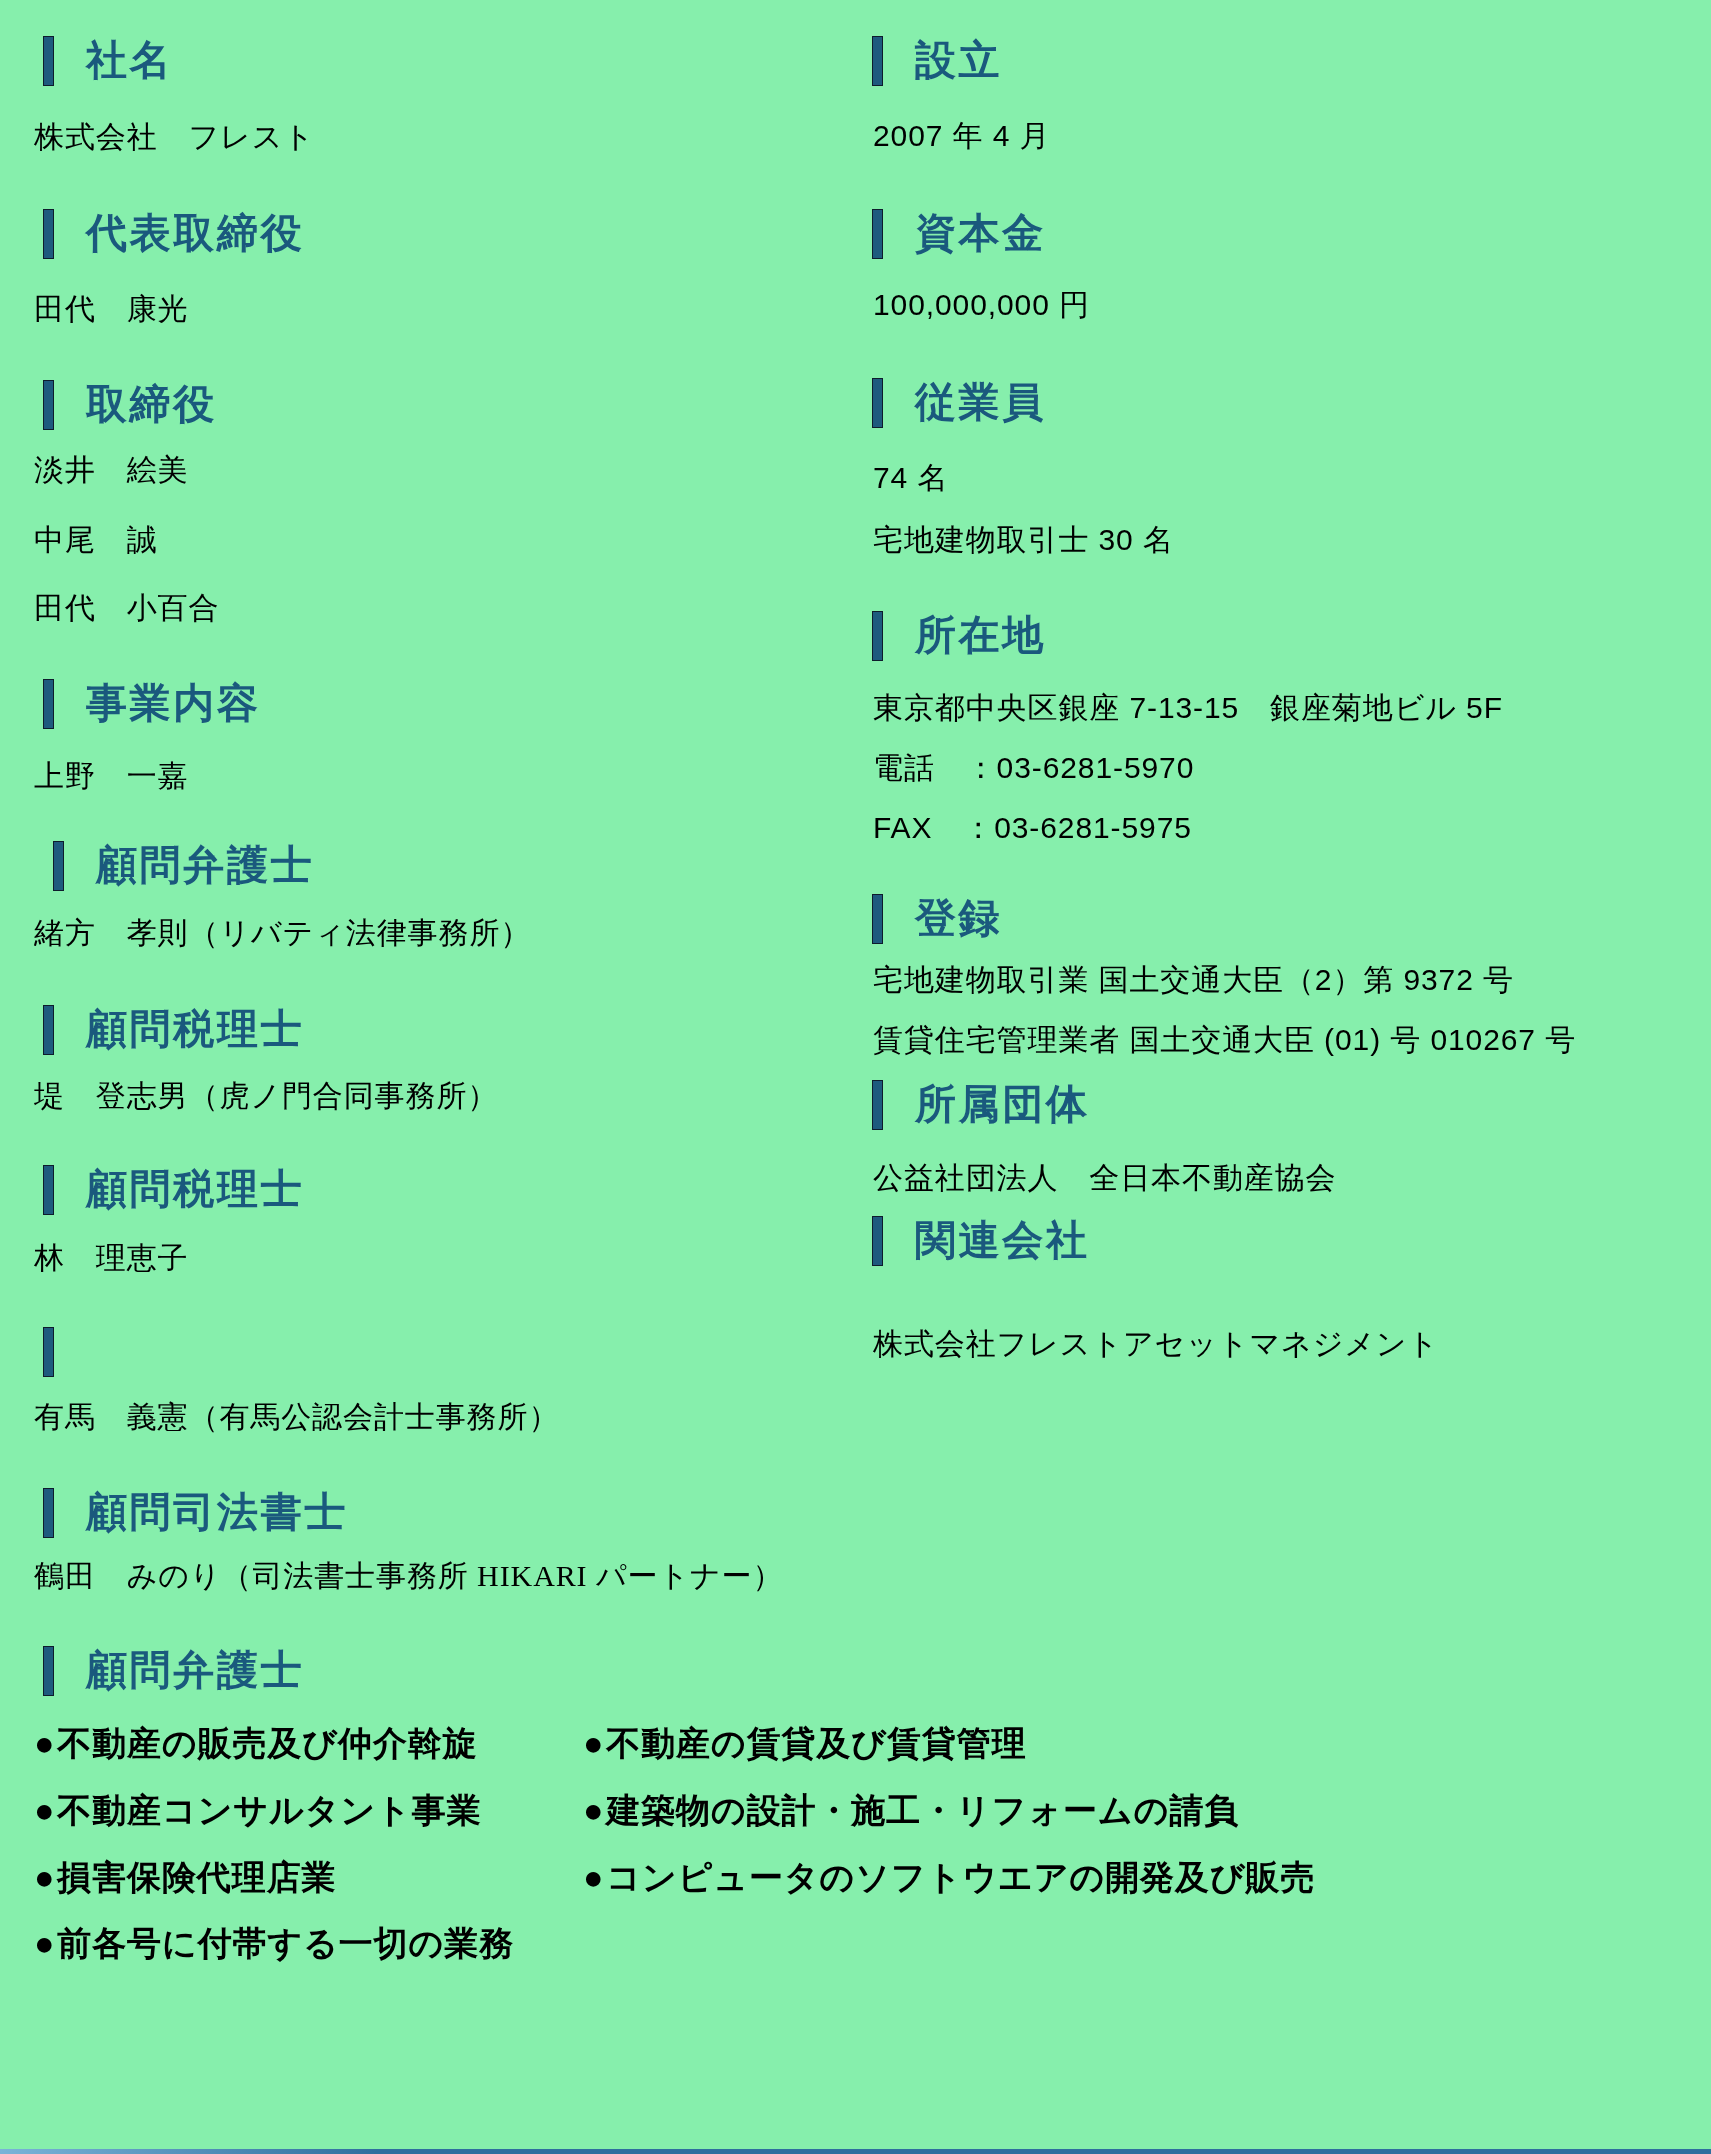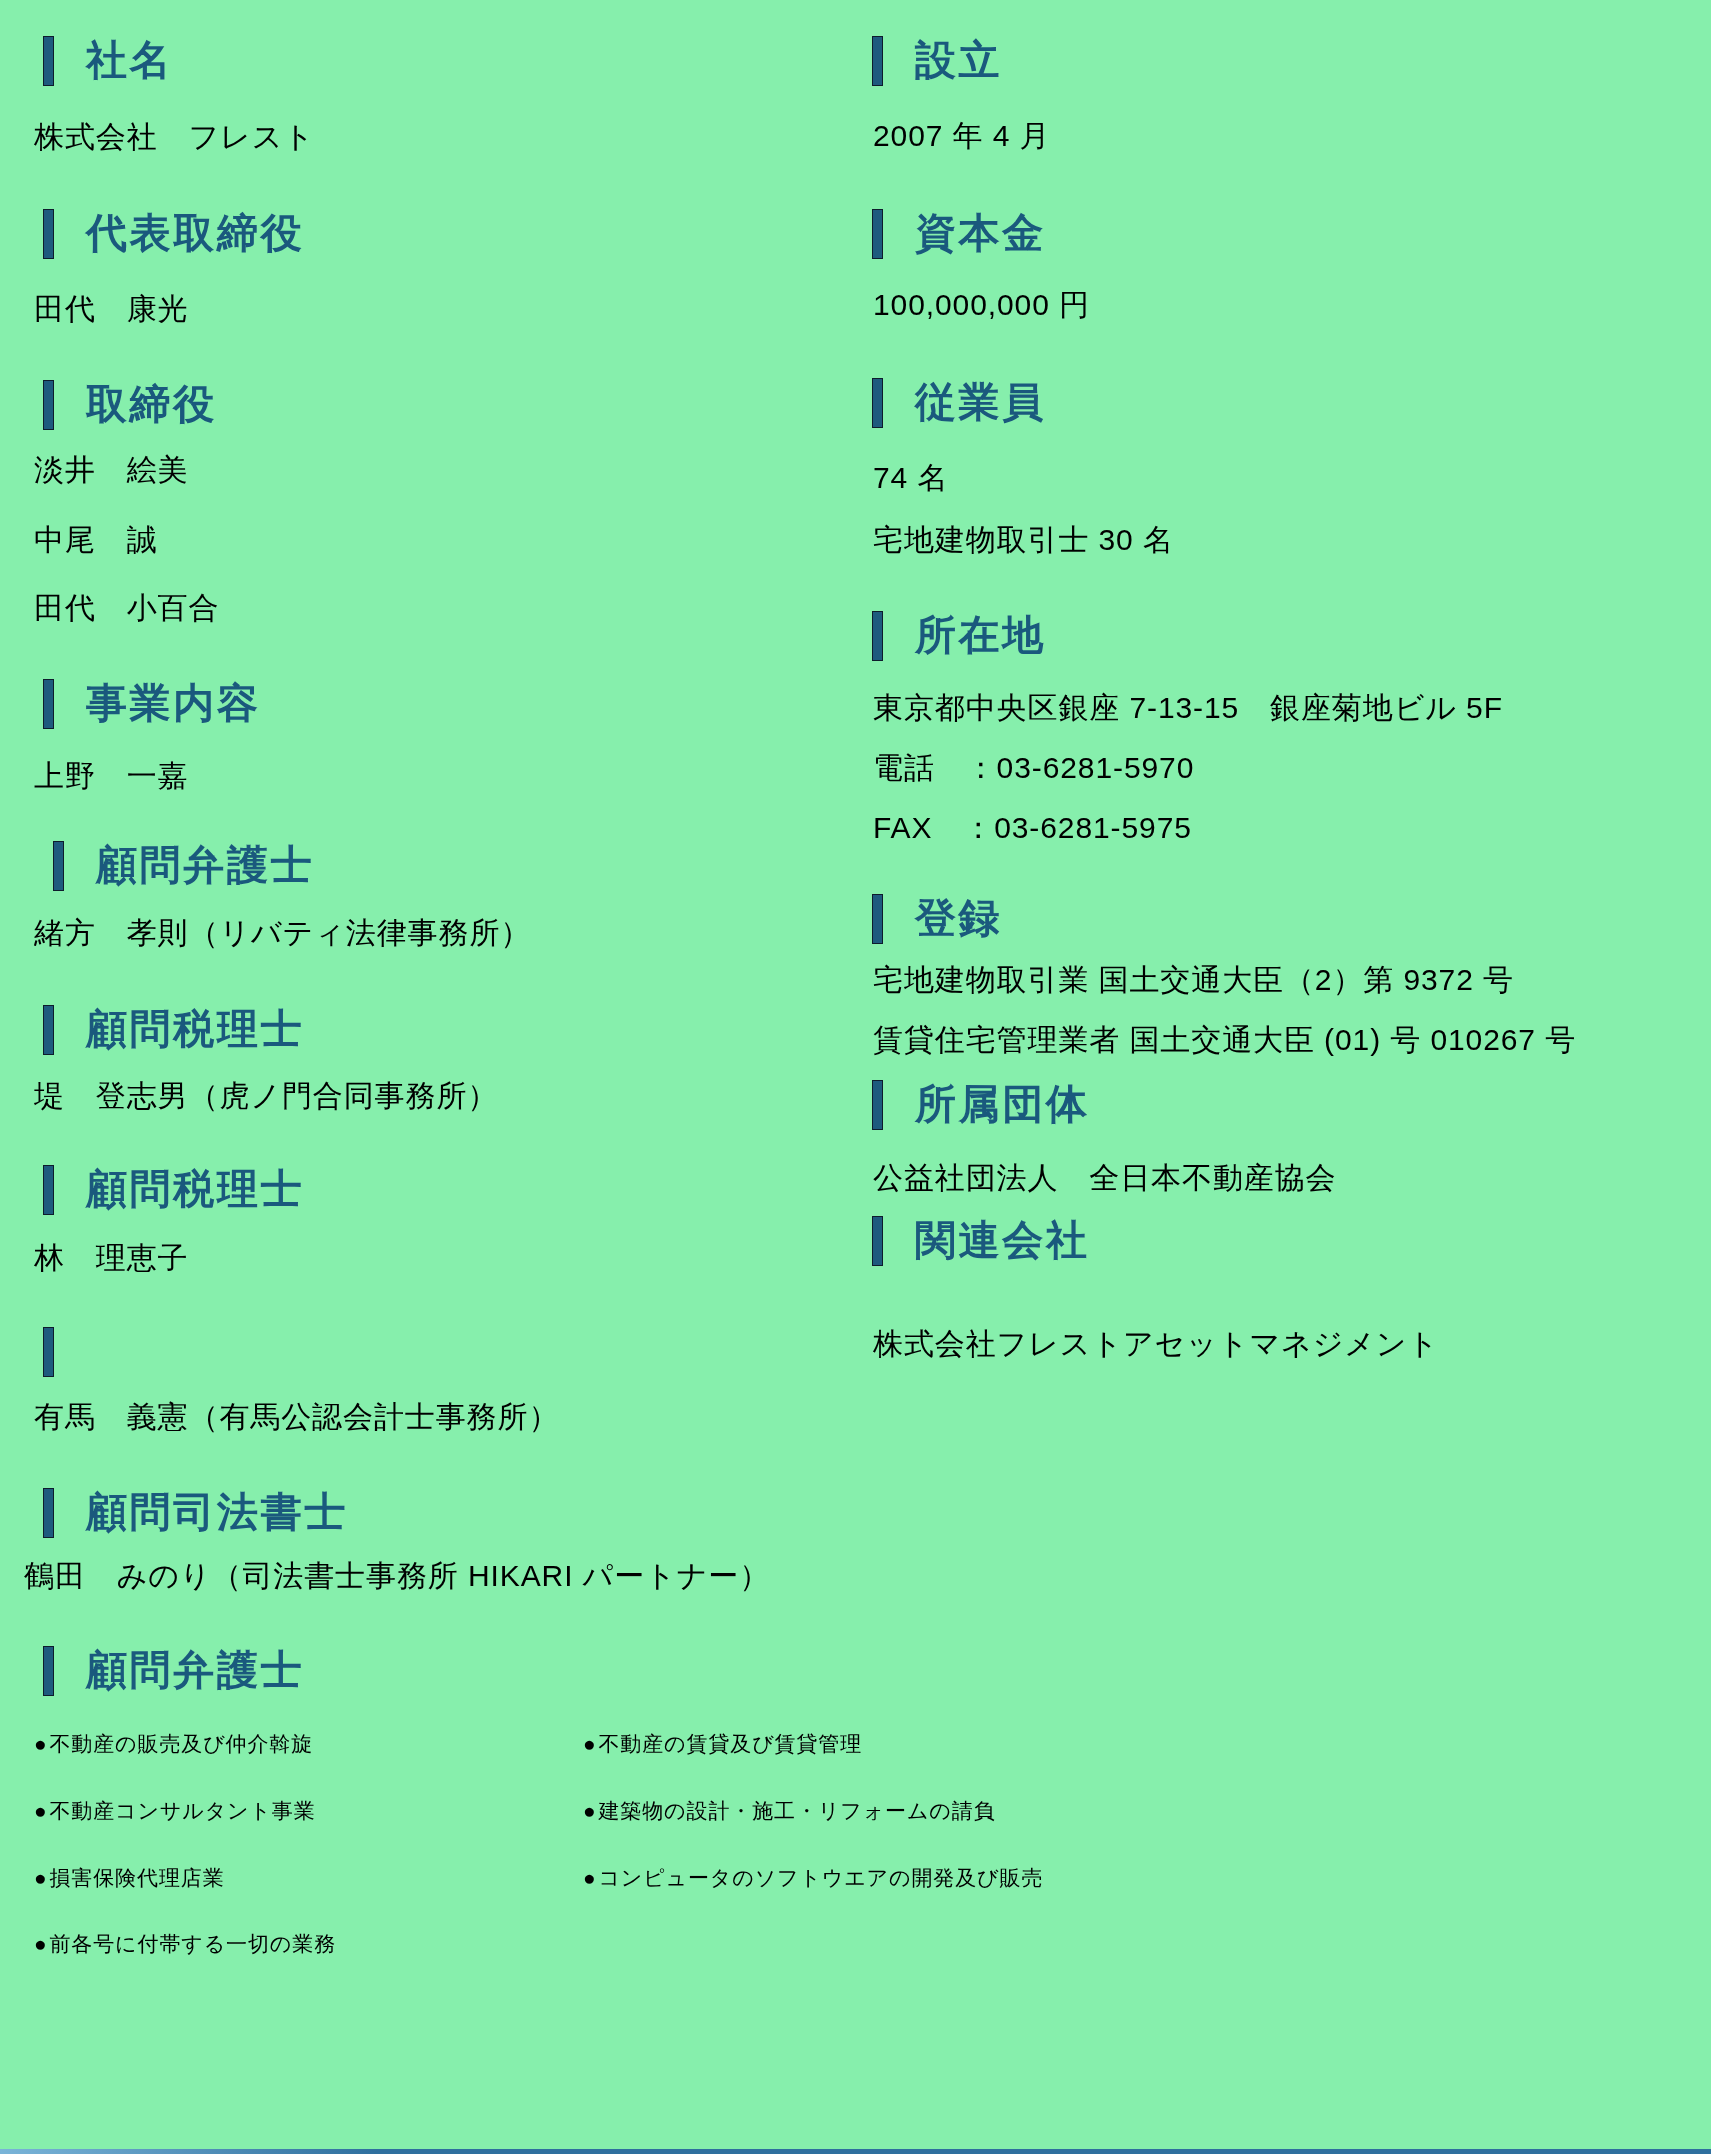--- a/index.html
+++ b/index.html
@@ -40,24 +40,24 @@
     position:absolute;
     font-size:30px;
     line-height:39px;
     color:#000000;
     font-weight:500;
     letter-spacing:0.9px;
     white-space:nowrap;
   }
   .bullet-line{
     position:absolute;
-    font-size:21px;
+    font-size:34px;
     line-height:39px;
     color:#000000;
-    font-weight:400;
+    font-weight:700;
     letter-spacing:0.9px;
     white-space:nowrap;
   }
   .bullet-line .dot{margin-right:1.8px;}
   .bottom-rule{
     position:absolute;
     left:0;right:0;bottom:0;
     height:6.2px;
     background:linear-gradient(90deg,#7ab4d8 0%,#2f6f9e 22%,#2f6f9e 100%);
   }
@@ -105,21 +105,21 @@
       </div>
       <div class="value" style="top: 1238px; left: 34px;">林　理恵子</div>
       <div class="heading" style="top: 1327px; left: 43px;">
         <span class="bar"></span>
       </div>
       <div class="value" style="top: 1397px; left: 34px;">有馬　義憲（有馬公認会計士事務所）</div>
       <div class="heading" style="top: 1487px; left: 43px;">
         <span class="bar"></span>
         <span class="label">顧問司法書士</span>
       </div>
-      <div class="value" style="top: 1556px; left: 24px;">鶴田　みのり（司法書士事務所 HIKARI パートナー）</div>
+      <div class="value" style="top: 1556px; left: 34px; font-family: Liberation Serif, serif;">鶴田　みのり（司法書士事務所 HIKARI パートナー）</div>
       <div class="heading" style="top: 35px; left: 872px;">
         <span class="bar"></span>
         <span class="label">設立</span>
       </div>
       <div class="value" style="top: 116px; left: 873px;">2007 年 4 月</div>
       <div class="heading" style="top: 208px; left: 872px;">
         <span class="bar"></span>
         <span class="label">資本金</span>
       </div>
       <div class="value" style="top: 285px; left: 873px;">100,000,000 円</div>

